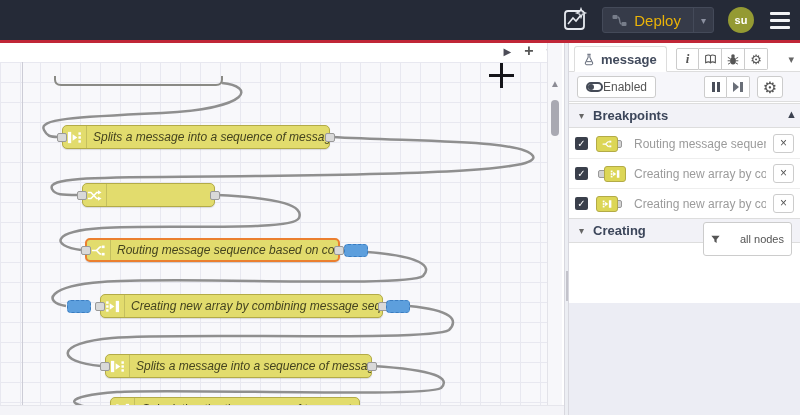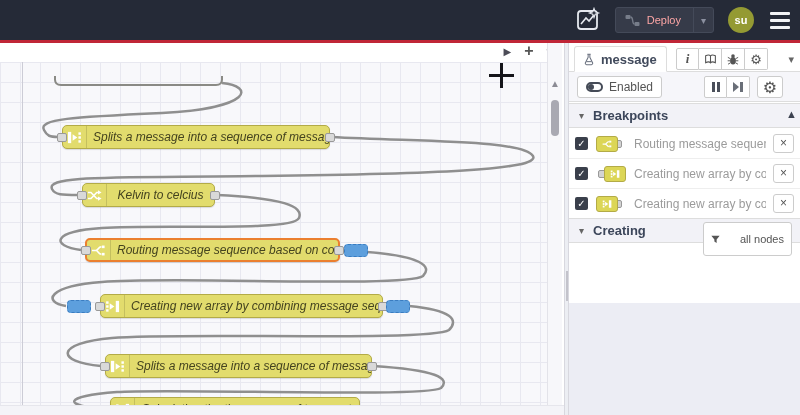--- a/index.html
+++ b/index.html
@@ -7,21 +7,21 @@
   body { font-family:"Liberation Sans", sans-serif; background:#fff; position:relative; }
   #app { position:absolute; inset:0; width:800px; height:415px; overflow:hidden; background:#fff; }
 
   
   .header { position:absolute; left:0; top:0; width:800px; height:40px; background:#252a37; }
   .header-red-line { position:absolute; left:0; top:40px; width:800px; height:3px; background:#c02637; }
   .hdr-right { position:absolute; right:8px; top:0; height:40px; display:flex; align-items:center; gap:14px; }
   .assist-icon svg { display:block; }
   .deploy-group { display:flex; align-items:center; background:#363b49; border:1px solid #444a59; border-radius:3px; height:26px; }
   .deploy-main { display:flex; align-items:center; gap:7px; padding:0 12px 0 9px; }
-  .deploy-label { color:#fca5a5; font-size:11px; }
+  .deploy-label { color:#eab308; font-size:15px; }
   .deploy-arrow { border-left:1px solid #444a59; padding:0 7px; color:#8b90a0; font-size:10px; height:100%; display:flex; align-items:center; }
   .avatar { width:26px; height:26px; border-radius:50%; background:#949a33; color:#fff; font-size:11px; font-weight:bold; display:flex; align-items:center; justify-content:center; }
   .hamburger { display:flex; flex-direction:column; gap:4px; padding:4px 2px; cursor:pointer; }
   .hamburger i { display:block; width:20px; height:3px; background:#f2f3f5; border-radius:1px; }
 
   
   .tabstrip { position:absolute; left:0; top:43px; width:566px; height:19px; background:#fff; }
   .tabstrip .ts-icons { position:absolute; right:14px; top:1px; display:flex; align-items:center; gap:13px; color:#4c4c57; }
   .ts-play { font-size:10px; }
   .ts-plus { font-size:16px; font-weight:bold; color:#555; line-height:14px; }
@@ -72,21 +72,21 @@
   .sb-iconbtns { position:absolute; left:107px; top:5px; display:flex; }
   .sb-iconbtn { width:23px; height:22px; background:#fff; border:1px solid #ccc; border-left:none; display:flex; align-items:center; justify-content:center; color:#555; cursor:pointer; }
   .sb-iconbtn:first-child { border-left:1px solid #ccc; border-radius:2px 0 0 2px; }
   .sb-iconbtn:last-child { border-radius:0 2px 2px 0; }
   .sb-info { font-family:"Liberation Serif", serif; font-weight:bold; font-style:italic; font-size:13px; }
   .sb-gear-txt { font-size:13px; }
   .sb-chev { position:absolute; right:6px; top:10px; color:#666; font-size:11px; cursor:pointer; }
 
   .sb-toolbar { position:absolute; left:0; top:29px; width:231px; height:30px; background:#f6f6fa; border-bottom:1px solid #ddd; }
   .enabled-btn { position:absolute; left:8px; top:4px; height:22px; background:#fff; border:1px solid #ccc; border-radius:3px;
-                 display:flex; align-items:center; gap:6px; padding:0 8px; cursor:pointer; }
+                 display:flex; align-items:center; gap:0; padding:0 8px; cursor:pointer; }
   .enabled-label { font-size:12px; color:#555; }
   .toggle-glyph { width:17px; height:10px; border:2px solid #454b57; border-radius:6px; position:relative; }
   .toggle-glyph::after { content:""; position:absolute; left:0px; top:0px; width:6px; height:6px; background:#454b57; border-radius:50%; }
   .playback-group { position:absolute; left:135px; top:4px; display:flex; }
   .pb-btn { width:23px; height:22px; background:#fff; border:1px solid #ccc; border-left:none; display:flex; align-items:center; justify-content:center; cursor:pointer; }
   .pb-btn:first-child { border-left:1px solid #ccc; border-radius:2px 0 0 2px; }
   .pb-btn:last-child { border-radius:0 2px 2px 0; }
   .pause-glyph { display:flex; gap:2px; }
   .pause-glyph i { display:block; width:3px; height:10px; background:#4a4f5a; }
   .step-glyph { display:flex; align-items:center; gap:1px; }
@@ -202,21 +202,20 @@
 
     <div class="node" style="left:82px;top:121px;width:133px;">
       <span class="nicon">
         <svg width="15" height="15" viewBox="0 0 17 16">
           <path d="M1 4.5 H4.5 L11 11.5 H13" fill="none" stroke="#fff" stroke-width="1.7"></path>
           <path d="M1 11.5 H4.5 L11 4.5 H13" fill="none" stroke="#fff" stroke-width="1.7"></path>
           <polygon points="12.5,2 16.5,4.5 12.5,7" fill="#fff"></polygon>
           <polygon points="12.5,9 16.5,11.5 12.5,14" fill="#fff"></polygon>
         </svg>
       </span>
-      <span class="nlabel">Kelvin to celcius</span>
       <span class="port port-l"></span>
       <span class="port port-r"></span>
     </div>
 
     <div class="node selected" style="left:85px;top:176px;width:255px;">
       <span class="nicon">
         <svg width="15" height="15" viewBox="0 0 16 16">
           <path d="M1 8 H5 M5 8 C8 8 7.5 4 11 4 M5 8 C8 8 7.5 12 11 12" fill="none" stroke="#fff" stroke-width="1.7"></path>
           <rect x="11.5" y="2.7" width="3" height="2.8" fill="#fff"></rect>
           <rect x="11.5" y="10.5" width="3" height="2.8" fill="#fff"></rect>

